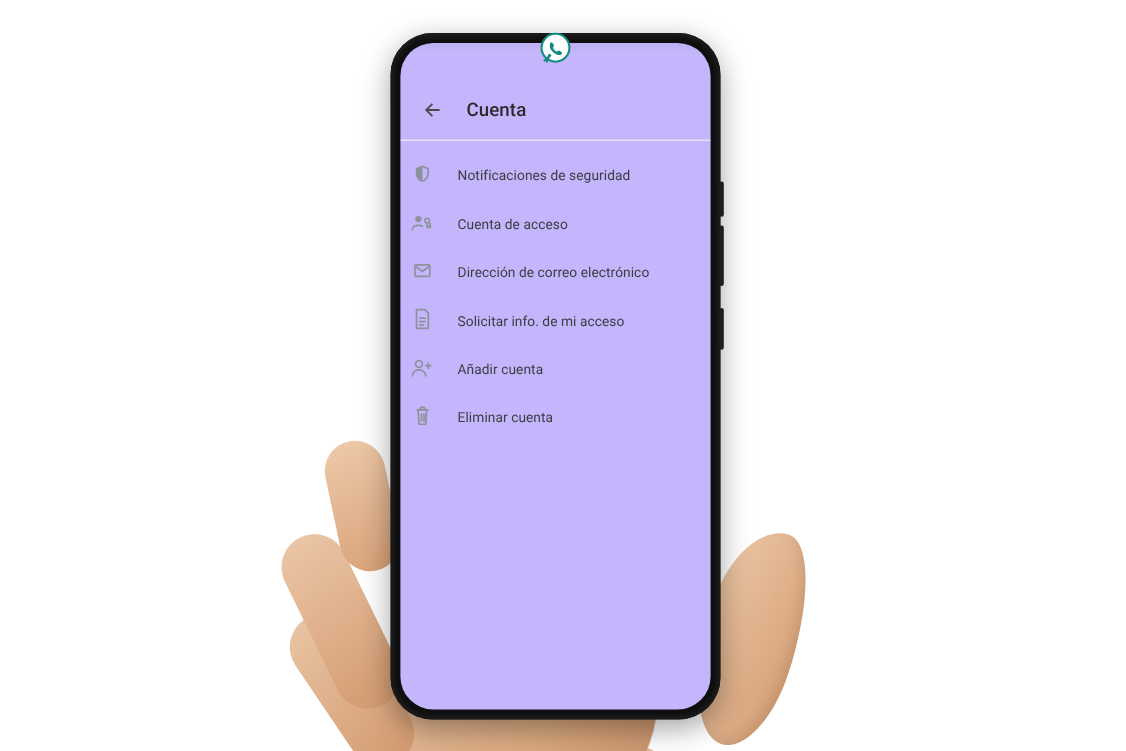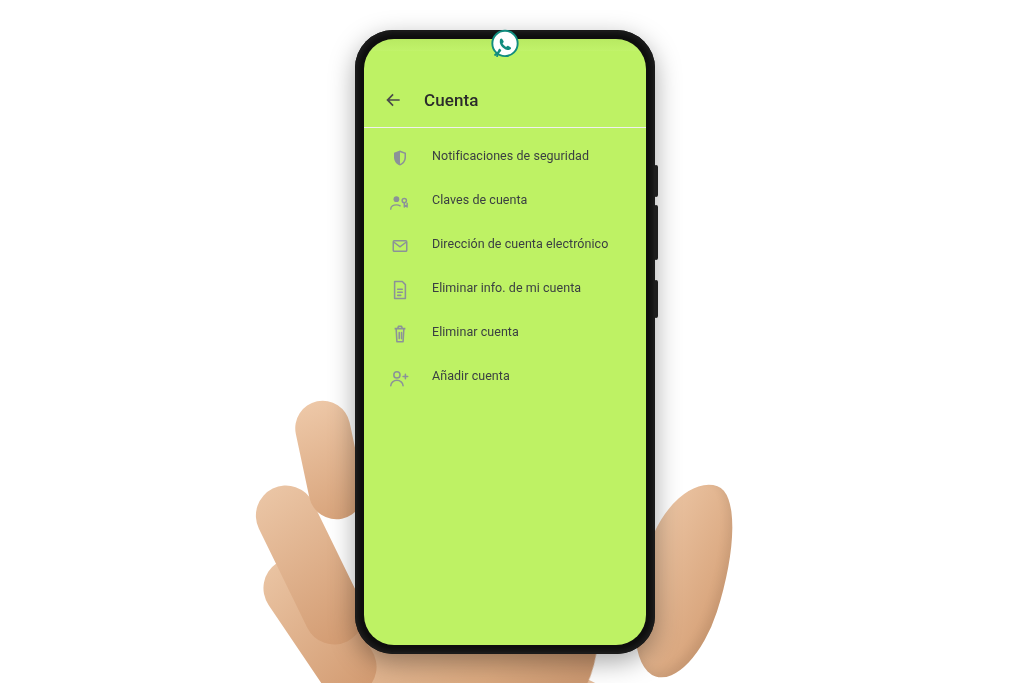--- a/index.html
+++ b/index.html
@@ -16,36 +16,36 @@
     .finger2 { position: absolute; left: 0px;  top: 130px; width: 60px; height: 170px; background: linear-gradient(170deg, #ebc6a6 0%, #d29a70 100%); border-radius: 40px; transform: rotate(-26deg); }
     .fingertips { position: absolute; left: 22px; top: 50px; width: 55px; height: 120px; background: linear-gradient(170deg, #eec9a9 0%, #d7a279 100%); border-radius: 40px; transform: rotate(-12deg); }
 
     
     .phone { position: absolute; left: 355px; top: 30px; width: 300px; height: 624px; z-index: 2; }
     .bezel { position: absolute; inset: 0; background: #0e0e0e; border-radius: 38px; box-shadow: 0 8px 26px rgba(0,0,0,0.35), inset 0 0 0 2px #1a1a1a, inset 0 0 4px 4px rgba(255,255,255,0.05); }
     .side-btn1 { position: absolute; right: -3px; top: 135px; width: 4px; height: 32px; background: #1e1e1e; border-radius: 2px; }
     .side-btn2 { position: absolute; right: -3px; top: 175px; width: 4px; height: 55px; background: #1e1e1e; border-radius: 2px; }
     .side-btn3 { position: absolute; right: -3px; top: 250px; width: 4px; height: 38px; background: #1e1e1e; border-radius: 2px; }
 
-    .screen { position: absolute; left: 9px; right: 9px; top: 9px; bottom: 9px; background: #bef264; border-radius: 30px; overflow: hidden; }
+    .screen { position: absolute; left: 9px; right: 9px; top: 9px; bottom: 9px; background: #c4b5fd; border-radius: 30px; overflow: hidden; }
     .screen-dark-top { position: absolute; left: 0; right: 0; top: 0; height: 12px; background: linear-gradient(180deg,#222,#fff); opacity: 0.04; }
 
     
     .logo-wrap { position: absolute; left: 50%; top: -6px; transform: translateX(-50%); width: 42px; height: 42px; display: flex; align-items: center; justify-content: center; z-index: 3; }
 
     
     .app-header { display: flex; align-items: center; gap: 20px; padding: 50px 18px 16px 18px; }
     .back-btn { width: 22px; height: 22px; display: flex; align-items: center; justify-content: center; color: #4a4a4a; }
     .title { font-size: 17px; font-weight: 500; color: #2b2b2b; letter-spacing: 0.1px; }
 
     .divider { height: 1px; background: #f0f0f0; margin: 0 0 6px 0; }
 
     
     .menu { padding: 2px 0 0 0; }
-    .menu-item { display: flex; align-items: flex-start; gap: 22px; padding: 12px 26px; cursor: pointer; }
+    .menu-item { display: flex; align-items: flex-end; gap: 22px; padding: 12px 10px; cursor: pointer; }
     .mi-icon { width: 20px; height: 20px; flex: 0 0 20px; color: #8b9298; display: flex; align-items: center; justify-content: center; }
     .mi-label { font-size: 12.5px; color: #3a3f42; letter-spacing: 0.05px; }
 
     svg { display: block; }
   </style>
 </head>
 <body>
 
 <div class="stage">
 
@@ -100,62 +100,62 @@
 
         <div class="menu-item">
           <span class="mi-icon">
             <svg width="20" height="18" viewBox="0 0 28 24">
                 <circle cx="9" cy="8" r="4" fill="currentColor"></circle>
                 <path d="M1 22c0-4 4-6 8-6 2 0 3.8 0.5 5.2 1.4" fill="none" stroke="currentColor" stroke-width="2" stroke-linecap="round"></path>
                 <circle cx="20" cy="10" r="3" fill="none" stroke="currentColor" stroke-width="2"></circle>
                 <path d="M20 13v6l2-2 2 2v-6" fill="none" stroke="currentColor" stroke-width="2" stroke-linejoin="round"></path>
               </svg>
           </span>
-          <span class="mi-label">Claves de cuenta</span>
+          <span class="mi-label">Cuenta de acceso</span>
         </div>
 
         <div class="menu-item">
           <span class="mi-icon">
             <svg width="18" height="18" viewBox="0 0 24 24">
                 <rect x="3" y="5" width="18" height="14" rx="1.5" fill="none" stroke="currentColor" stroke-width="2"></rect>
                 <path d="M4 7l8 6 8-6" fill="none" stroke="currentColor" stroke-width="2"></path>
               </svg>
           </span>
-          <span class="mi-label">Dirección de cuenta electrónico</span>
+          <span class="mi-label">Dirección de correo electrónico</span>
         </div>
 
 
 
         <div class="menu-item">
           <span class="mi-icon">
             <svg width="16" height="20" viewBox="0 0 20 26">
                 <path d="M3 2h10l4 4v18H3z" fill="none" stroke="currentColor" stroke-width="2" stroke-linejoin="round"></path>
                 <path d="M7 12h6M7 16h6M7 20h4" stroke="currentColor" stroke-width="2" stroke-linecap="round"></path>
               </svg>
           </span>
-          <span class="mi-label">Eliminar info. de mi cuenta</span>
-        </div>
-
-        <div class="menu-item">
-          <span class="mi-icon">
-            <svg width="16" height="20" viewBox="0 0 20 26">
-                <path d="M3 6h14M8 3h4l1 3H7zM5 6l1 17h8l1-17" fill="none" stroke="currentColor" stroke-width="2" stroke-linejoin="round"></path>
-                <path d="M9 11v8M12 11v8" stroke="currentColor" stroke-width="2" stroke-linecap="round"></path>
-              </svg>
-          </span>
-          <span class="mi-label">Eliminar cuenta</span>
+          <span class="mi-label">Solicitar info. de mi acceso</span>
         </div>
 
         <div class="menu-item">
           <span class="mi-icon">
             <svg width="20" height="18" viewBox="0 0 26 22">
                 <circle cx="9" cy="7" r="4" fill="none" stroke="currentColor" stroke-width="2"></circle>
                 <path d="M1 21c0-4 4-7 8-7s8 3 8 7" fill="none" stroke="currentColor" stroke-width="2" stroke-linecap="round"></path>
                 <path d="M20 6v6M17 9h6" stroke="currentColor" stroke-width="2" stroke-linecap="round"></path>
               </svg>
           </span>
           <span class="mi-label">Añadir cuenta</span>
         </div>
 
+        <div class="menu-item">
+          <span class="mi-icon">
+            <svg width="16" height="20" viewBox="0 0 20 26">
+                <path d="M3 6h14M8 3h4l1 3H7zM5 6l1 17h8l1-17" fill="none" stroke="currentColor" stroke-width="2" stroke-linejoin="round"></path>
+                <path d="M9 11v8M12 11v8" stroke="currentColor" stroke-width="2" stroke-linecap="round"></path>
+              </svg>
+          </span>
+          <span class="mi-label">Eliminar cuenta</span>
+        </div>
+
       </div>
     </div>
   </div>
 </div>
 
 </body></html>

